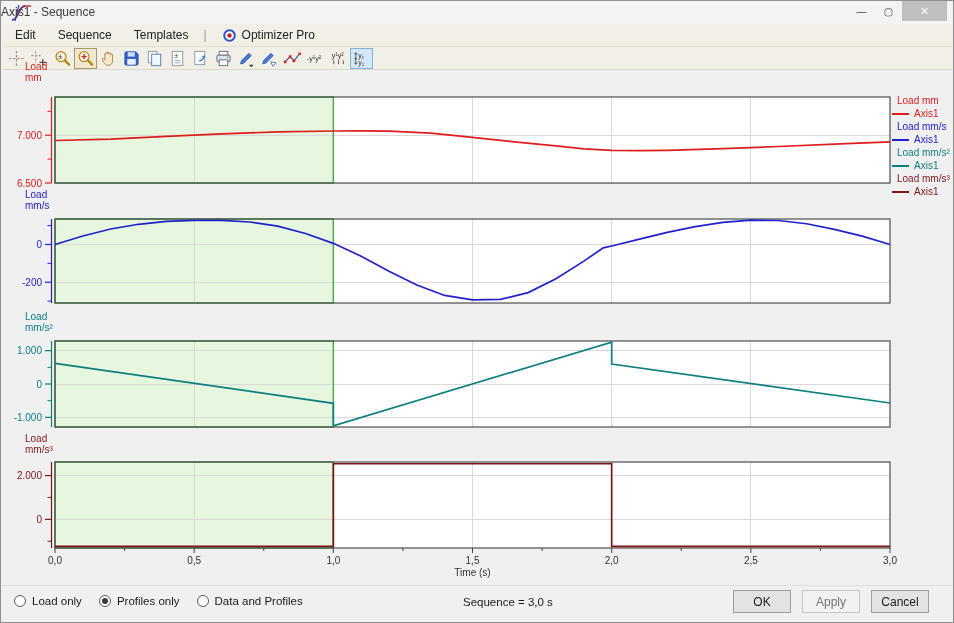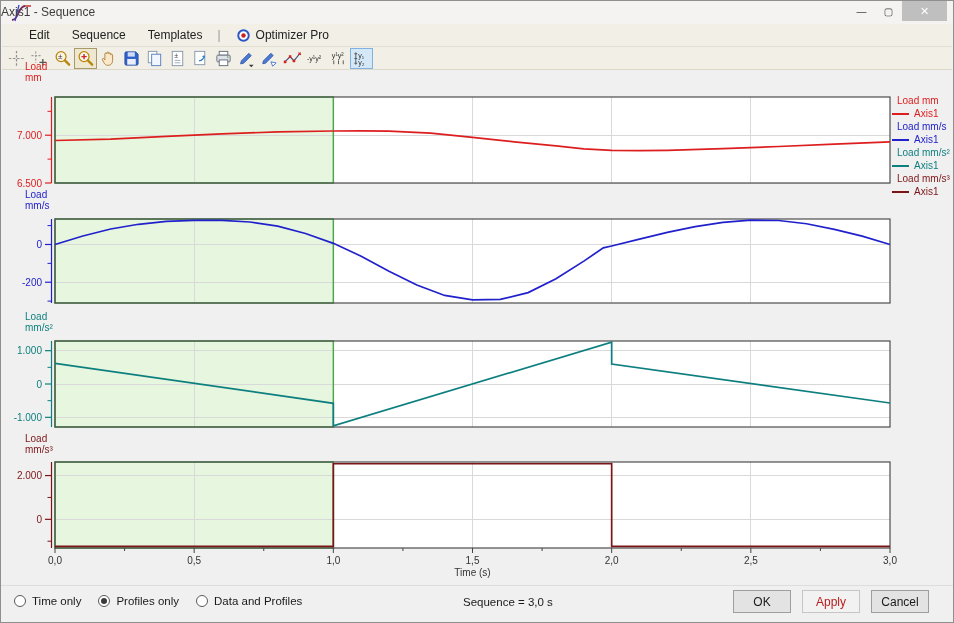--- a/index.html
+++ b/index.html
@@ -8,21 +8,21 @@
     font-family:"Liberation Sans",sans-serif;overflow:hidden;}
   
   .titlebar{position:absolute;left:0;top:0;width:100%;height:23px;background:#f4f3f1;}
   .titlebar .app-logo{position:absolute;left:8px;top:2px;width:30px;height:20px;}
   .titlebar .title{position:absolute;left:0;right:0;top:4px;text-align:left;font-size:12px;color:#3c3c3c;}
   .win-controls{position:absolute;right:6px;top:0;height:20px;display:flex;align-items:stretch;}
   .win-btn{width:27px;display:flex;align-items:center;justify-content:center;font-size:10px;color:#444;cursor:default;}
   .win-btn.close{width:45px;background:#bfbfbf;color:#fff;font-size:11px;}
   
   .menubar{position:absolute;left:1px;right:1px;top:23px;height:23px;background:#f1efe6;border-bottom:1px solid #e2dfd2;
-    display:flex;align-items:center;padding-left:16px;font-size:12px;color:#222;}
+    display:flex;align-items:center;padding-left:2px;font-size:12px;color:#222;}
   .menu-item{padding:2px 11px;display:flex;align-items:center;gap:5px;}
   .menu-item.sep{color:#999;padding:2px 4px;}
   .menu-item svg{width:15px;height:15px;}
   
   .toolbar{position:absolute;left:1px;right:1px;top:46px;height:23px;background:#f1efe6;border-bottom:1px solid #dcd9cb;
     display:flex;align-items:center;padding-left:3px;}
   .tool{width:23px;height:21px;display:flex;align-items:center;justify-content:center;border:1px solid transparent;margin-right:0px;}
   .tool svg{width:19px;height:19px;}
   .tool.pressed{background:#efe8d0;border:1px solid #a89a6a;}
   .tool.selected{background:#d4e8f8;border:1px solid #7fb2e0;}
@@ -39,21 +39,21 @@
   
   .footer-divider{position:absolute;left:0;top:584px;width:100%;height:1px;background:#dddddd;}
   .radio-row{position:absolute;left:13px;top:594px;display:flex;gap:17px;font-size:11.5px;color:#1a1a1a;align-items:center;}
   .radio{display:flex;align-items:center;gap:6px;}
   .rb{width:12px;height:12px;border:1px solid #5a5a5a;border-radius:50%;background:#fff;position:relative;flex:0 0 12px;}
   .rb.on:after{content:"";position:absolute;left:2px;top:2px;width:6px;height:6px;border-radius:50%;background:#3b3b3b;}
   .sequence-label{position:absolute;left:462px;top:595px;font-size:11.5px;color:#1a1a1a;}
   .footer-buttons{position:absolute;right:24px;top:589px;display:flex;gap:11px;justify-content:flex-end;}
   .btn{width:58px;height:23px;background:#e3e3e3;border:1px solid #9e9e9e;font-family:"Liberation Sans",sans-serif;
     font-size:12px;color:#1a1a1a;padding:0;}
-  .btn[disabled]{background:#f2f2f2;border-color:#c6c6c6;color:#b91c1c;}
+  .btn[disabled]{background:#f2f2f2;border-color:#c6c6c6;color:#737373;}
 </style>
 </head>
 <body>
 
 <div class="window">
   <div class="titlebar">
     <span class="app-logo"><svg viewBox="0 0 30 20">
           <path d="M3 17C10 17 9 3 16 3" fill="none" stroke="#7a2a5a" stroke-width="1.8"></path>
           <path d="M6 18L10 2" stroke="#3344cc" stroke-width="1.3"></path>
           <path d="M16 3h6" stroke="#cc3333" stroke-width="1.5"></path>
@@ -352,21 +352,21 @@
       <div class="legend-series">
         <span class="legend-swatch" style="background: rgb(124, 21, 24);"></span>
         <span style="color: rgb(124, 21, 24);">Axis1</span>
       </div>
     </div>
 
   <div class="footer-divider"></div>
   <div class="radio-row">
       <label class="radio">
         <span class="rb"></span>
-        <span>Time only</span>
+        <span>Load only</span>
       </label>
       <label class="radio">
         <span class="rb on"></span>
         <span>Profiles only</span>
       </label>
       <label class="radio">
         <span class="rb"></span>
         <span>Data and Profiles</span>
       </label>
     </div>

